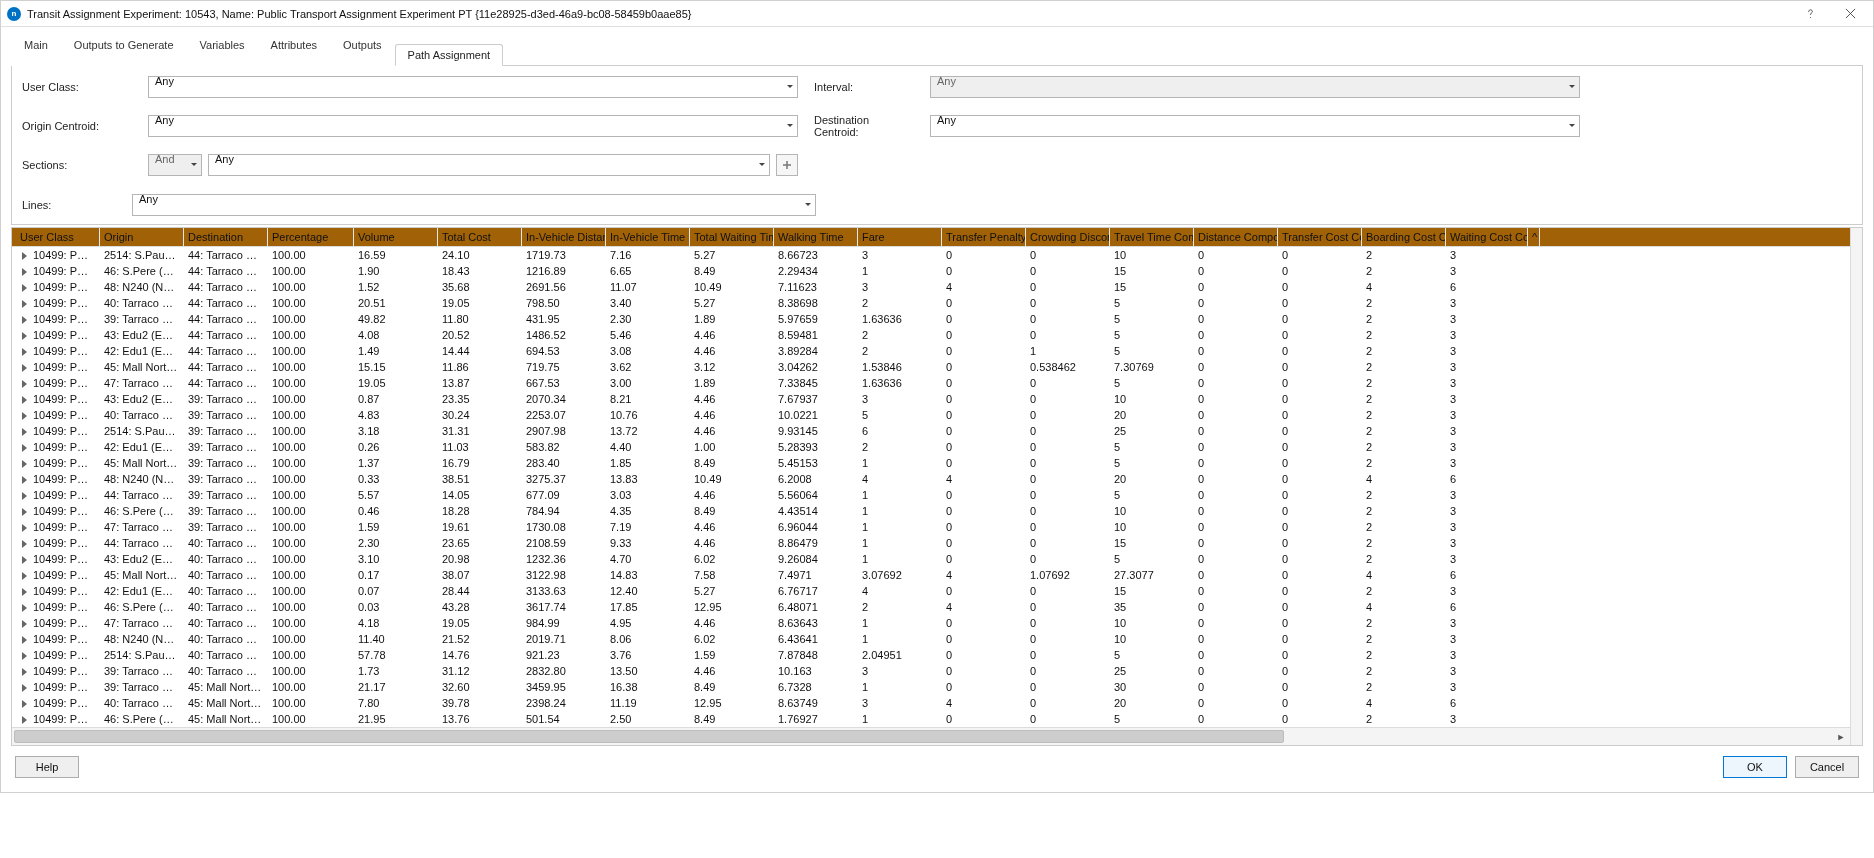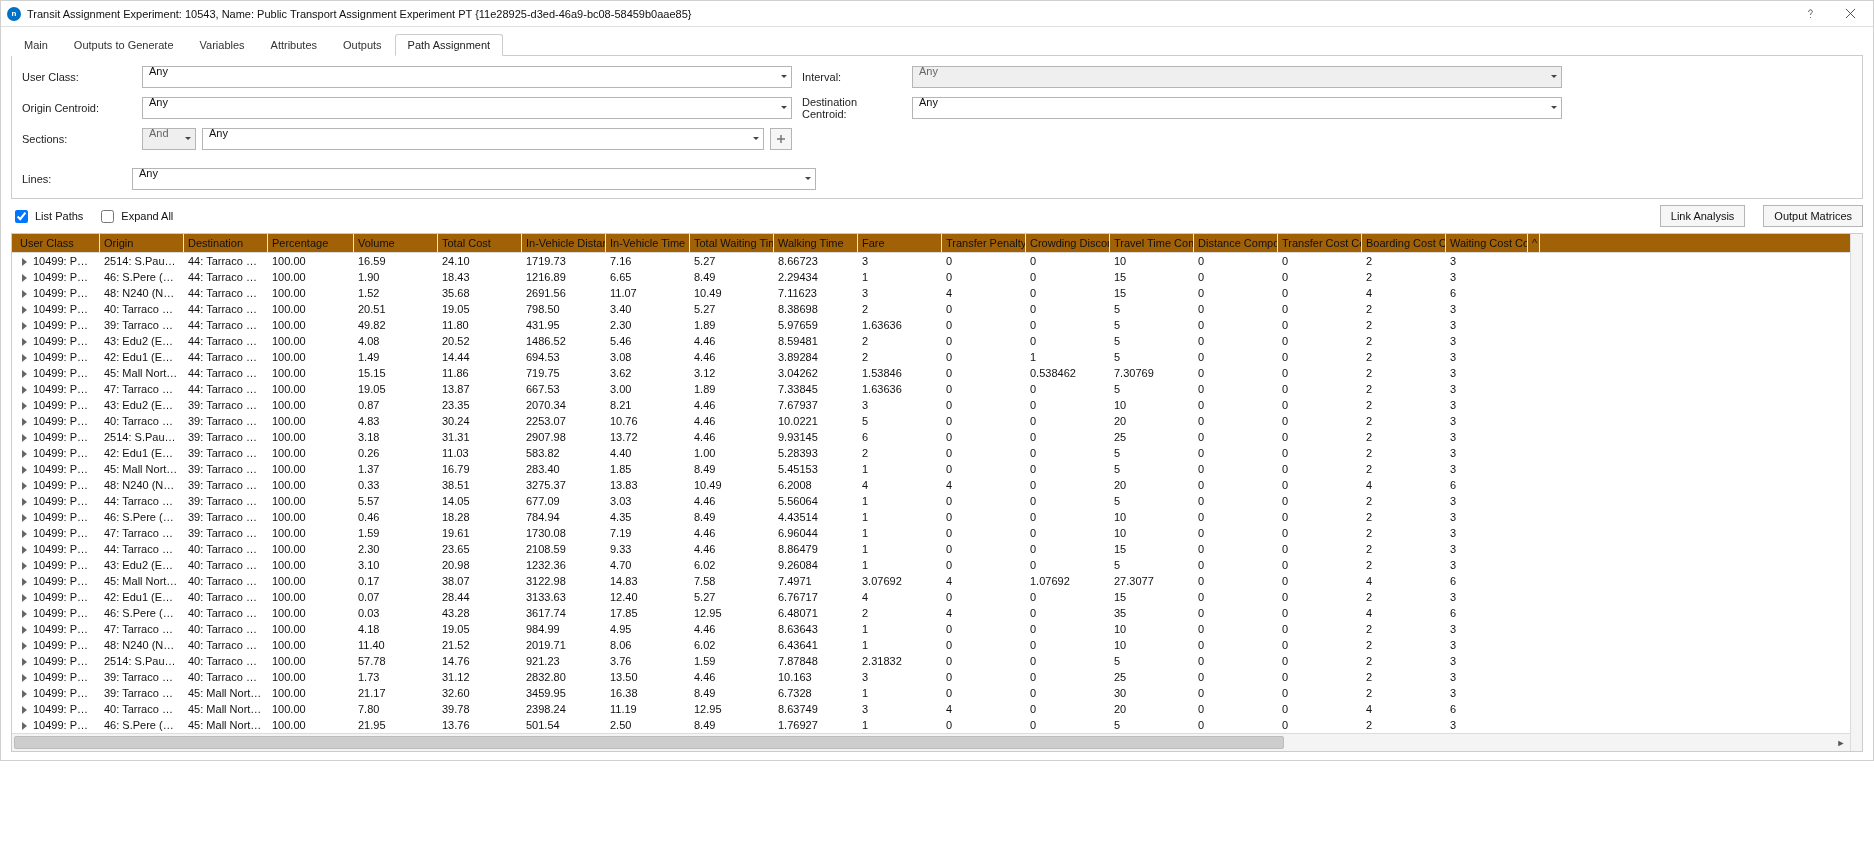--- a/index.html
+++ b/index.html
@@ -9,26 +9,26 @@
   .titlebar { display:flex; align-items:center; height:26px; padding:0 6px; background:#fff; border-bottom:1px solid #e0e0e0; gap:6px; }
   .app-icon { width:14px; height:14px; border-radius:50%; background:#0072c6; display:inline-flex; align-items:center; justify-content:center; color:#fff; font-size:8px; font-weight:bold; }
   .titlebar-title { flex:1; font-size:11px; color:#111; white-space:nowrap; overflow:hidden; text-overflow:ellipsis;}
   .tb-btn { width:34px; height:22px; display:flex; align-items:center; justify-content:center; color:#444; }
   .tb-btn svg { width:11px; height:11px; stroke:#444; stroke-width:1; fill:none;}
 
   .body { padding:6px 6px 6px 6px; flex:1; display:flex; flex-direction:column; min-height:0;justify-content:center; }
 
   .tabs { display:flex; border-bottom:1px solid #ccc; margin:0 4px; }
   .tab { padding:4px 12px; border:1px solid transparent; border-bottom:none; border-top-left-radius:3px; border-top-right-radius:3px; color:#222; position:relative; top:1px; background:#fff;}
-  .tab.active { border-color:#ccc; border-bottom:1px solid #fff; background:#fff;}
+  .tab.active { border-color:#ccc; border-bottom:1px solid #fff; background:#fff;margin-top:10px;}
   .tab:not(.active){ color:#333; }
 
   .panel { border:1px solid #ccc; border-top:none; margin:0 4px; padding:10px 10px 8px; }
 
-  .form-grid { display:grid; grid-template-columns:110px 650px 100px 650px; column-gap:10px; row-gap:8px; align-items:center; }
+  .form-grid { display:grid; grid-template-columns:110px 650px 100px 650px; column-gap:10px; row-gap:8px; align-items:center;gap:16px; }
   .lbl { text-align:left; color:#222; font-size:11px;}
   .combo { position:relative; display:flex; align-items:center; }
   .combo input { width:100%; height:22px; padding:2px 20px 14px 6px; border:1px solid #b5b5b5; background:#fff; font-size:11px; color:#111;}
   .combo.disabled input { background:#efefef; color:#666; }
   .combo .arrow { position:absolute; right:4px; top:50%; transform:translateY(-50%); pointer-events:none;}
   .combo .arrow svg { width:8px; height:8px; fill:#444; }
   .sections-row { display:flex; align-items:center; gap:6px;}
   .sections-row .and { width:54px; }
   .sections-row .main { flex:1; max-width:620px;}
   .plus-btn { width:22px; height:22px; border:1px solid #b5b5b5; background:#f6f6f6; display:flex; align-items:center; justify-content:center; color:#555;}
@@ -158,33 +158,20 @@
         <div class="lbl" style="width:100px">Lines:</div>
         <div class="combo">
             <input readonly="" value="Any" style="">
             <span class="arrow"><svg viewBox="0 0 8 8">
                 <path d="M1 2l3 3 3-3z"></path>
               </svg></span>
           </div>
       </div>
     </div>
 
-    <div class="toolbar-row">
-      <label class="chk">
-          <input type="checkbox" id="cb-list" checked="" style="">
-          <span>List Paths</span>
-        </label>
-      <label class="chk">
-          <input type="checkbox" id="cb-exp" style="">
-          <span>Expand All</span>
-        </label>
-      <div class="spacer"></div>
-      <div class="small-btn">Link Analysis</div>
-      <div class="small-btn">Output Matrices</div>
-    </div>
 
     <div class="table-wrap">
       <div class="table-inner">
         <div style="flex:1; display:flex; flex-direction:column; min-width:0;">
           <div class="tbl-head" id="thead">
               <div class="th">User Class</div>
               <div class="th">Origin</div>
               <div class="th">Destination</div>
               <div class="th">Percentage</div>
               <div class="th">Volume</div>
@@ -733,21 +720,21 @@
                 <div class="td"><span class="row-arrow"></span><span>10499: PT U...</span></div>
                 <div class="td">2514: S.Pau (S.P...</div>
                 <div class="td">40: Tarraco S (Ta...</div>
                 <div class="td num">100.00</div>
                 <div class="td num">57.78</div>
                 <div class="td num">14.76</div>
                 <div class="td num">921.23</div>
                 <div class="td num">3.76</div>
                 <div class="td num">1.59</div>
                 <div class="td num">7.87848</div>
-                <div class="td num">2.31832</div>
+                <div class="td num">2.04951</div>
                 <div class="td num">0</div>
                 <div class="td num">0</div>
                 <div class="td num">5</div>
                 <div class="td num">0</div>
                 <div class="td num">0</div>
                 <div class="td num">2</div>
                 <div class="td num">3</div>
                 <div class="td"></div>
               </div>
               <div class="tbl-row">
@@ -838,14 +825,20 @@
           <div class="hscroll">
             <span class="arrow-l">◄</span>
             <div class="thumb"></div>
             <span class="arrow-r">►</span>
           </div>
         </div>
         <div class="vscroll"></div>
       </div>
     </div>
 
+    <div class="footer">
+      <div class="btn">Help</div>
+      <div class="gap"></div>
+      <div class="btn primary">OK</div>
+      <div class="btn">Cancel</div>
+    </div>
   </div>
 </div>
 
 </body></html>

